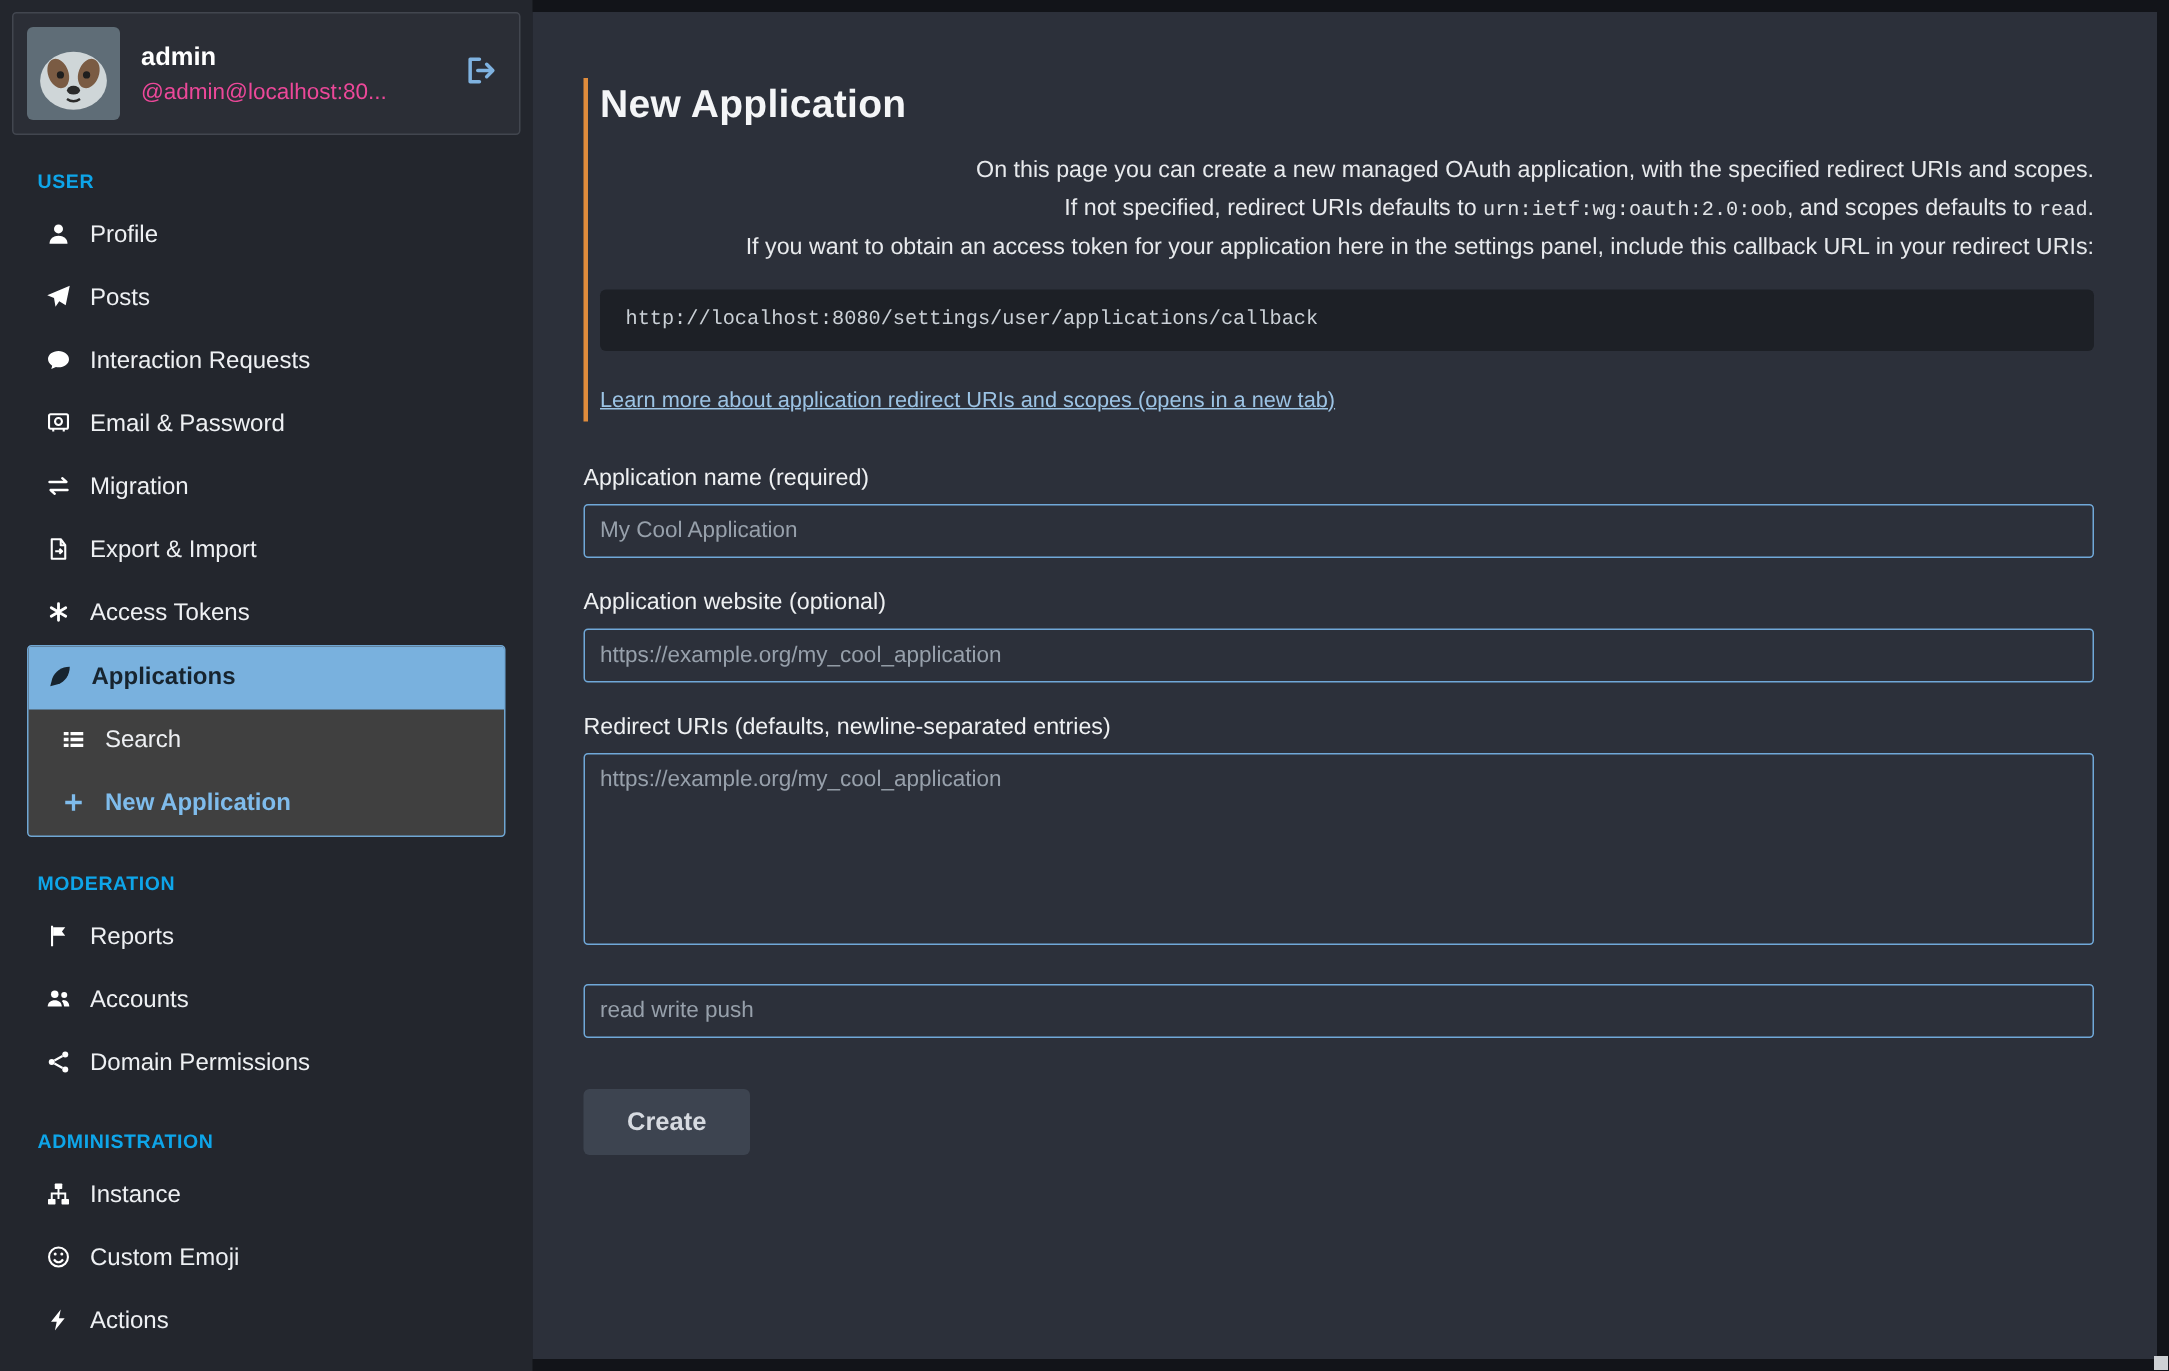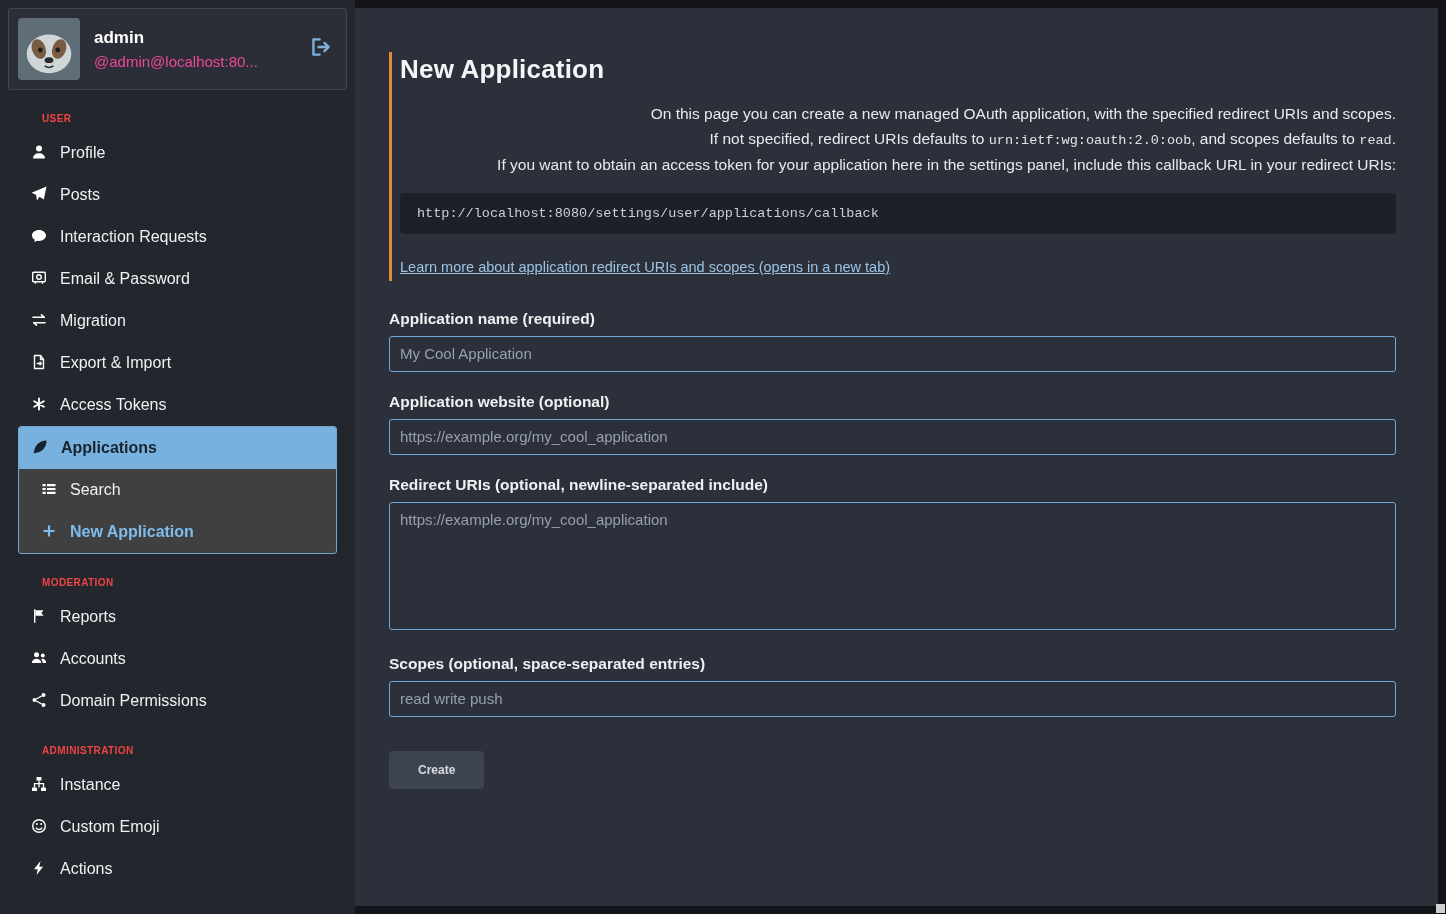--- a/index.html
+++ b/index.html
@@ -37,22 +37,22 @@
   .user-name { font-size: 17px; font-weight: bold; color: #ffffff; margin-bottom: 5px; }
   .user-handle {
     font-size: 15px; color: #ec4899;
     white-space: nowrap; overflow: hidden; text-overflow: ellipsis; max-width: 195px;
   }
   .logout { margin-left: auto; color: #7fb2e0; flex: none; cursor: pointer; }
   .logout svg { width: 22px; height: 22px; }
 
   .nav { margin: 0 18px; }
   .nav-heading {
-    color: #ef4444; font-size: 10px; font-weight: bold;
-    letter-spacing: .4px; margin: 23px 0 8px 24px;
+    color: #0ea5e9; font-size: 13px; font-weight: bold;
+    letter-spacing: .4px; margin: 23px 0 8px 7px;
   }
   .nav-item {
     display: flex; align-items: flex-start; gap: 12px;
     padding: 12px 8px 12px 12px;
     color: #eef0f3; font-size: 16px;
     cursor: pointer; border-radius: 2px;
   }
   .icon {
     width: 18px; height: 16px; flex: none;
     display: flex; align-items: center; justify-content: center;
@@ -108,21 +108,21 @@
   }
   .learn-link {
     display: inline-block; margin-top: 25px;
     color: #9cc3e4; font-size: 14.5px; text-decoration: underline;
     cursor: pointer;
   }
 
   .app-form { margin-top: 29px; }
   .field { margin-bottom: 21px; }
   .field label {
-    display: block; font-weight: bold; font-size: 15.5px;
+    display: block; font-weight: normal; font-size: 15.5px;
     color: #eef0f2; margin-bottom: 8px;
   }
   input.text, textarea.text {
     width: 100%;
     background: transparent;
     border: 1.5px solid #70a8d8;
     border-radius: 3px;
     color: #e9ebee;
     font-size: 15px;
     font-family: inherit;
@@ -131,21 +131,21 @@
   }
   input.text { height: 36px; }
   textarea.text { height: 128px; resize: none; }
   ::placeholder { color: #97a0ab; opacity: 1; }
 
   .create-btn {
     margin-top: 13px;
     background: #3d4450;
     color: #d6dae0;
     border: none; border-radius: 4px;
-    font-weight: bold; font-size: 12px;
+    font-weight: bold; font-size: 17px;
     font-family: inherit;
     padding: 12px 29px;
     cursor: pointer;
   }
   .scroll-corner {
     position: fixed; right: 1px; bottom: 1px;
     width: 9px; height: 9px; background: #ced1d4;
   }
 </style>
 </head>
@@ -376,26 +376,25 @@
       <label>Application name (required)</label>
       <input class="text" type="text" placeholder="My Cool Application" style="">
     </div>
 
     <div class="field">
       <label>Application website (optional)</label>
       <input class="text" type="text" placeholder="https://example.org/my_cool_application" style="">
     </div>
 
     <div class="field">
-      <label>Redirect URIs (optional, newline-separated include)</label>
+      <label>Redirect URIs (defaults, newline-separated entries)</label>
       <textarea class="text" placeholder="https://example.org/my_cool_application" style=""></textarea>
     </div>
 
     <div class="field">
-      <label>Scopes (optional, space-separated entries)</label>
       <input class="text" type="text" placeholder="read write push" style="">
     </div>
 
     <button class="create-btn">Create</button>
   </div>
 
 </div>
 
 <div class="scroll-corner"></div>
 

